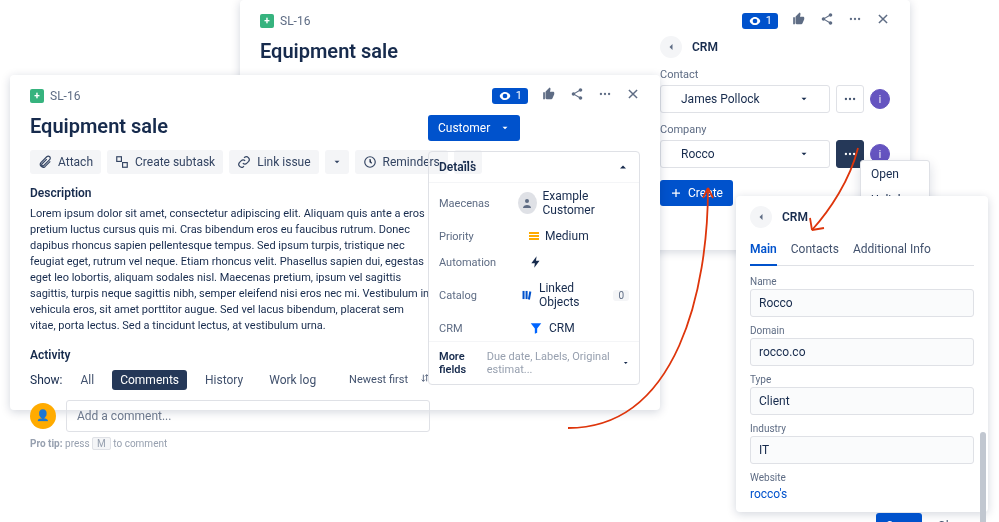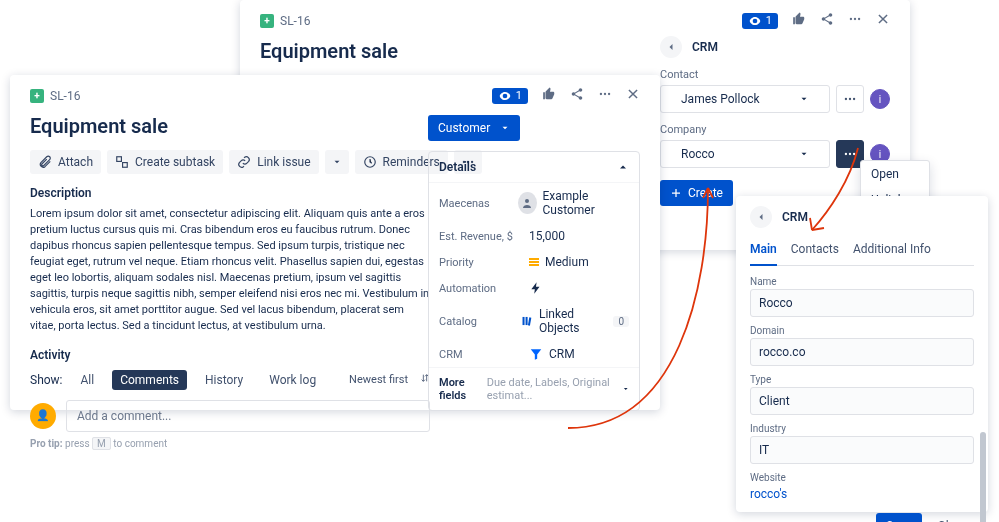--- a/index.html
+++ b/index.html
@@ -286,24 +286,20 @@
             <span class="u24">
               <svg width="12" height="12" viewBox="0 0 24 24">
                 <circle cx="12" cy="8" r="4" fill="currentColor"></circle>
                 <path fill="currentColor" d="M4 22c0-4 4-6 8-6s8 2 8 6"></path>
               </svg>
             </span>
             <span>Example Customer</span>
           </span>
       </div>
       <div class="field">
-        <span class="flabel">Est. Revenue, $</span>
-        <span class="fval">15,000</span>
-      </div>
-      <div class="field">
         <span class="flabel">Priority</span>
         <span class="fval">
             <span class="prio-med">
               <span></span>
               <span></span>
               <span></span>
             </span>
             <span>Medium</span>
           </span>
       </div>

